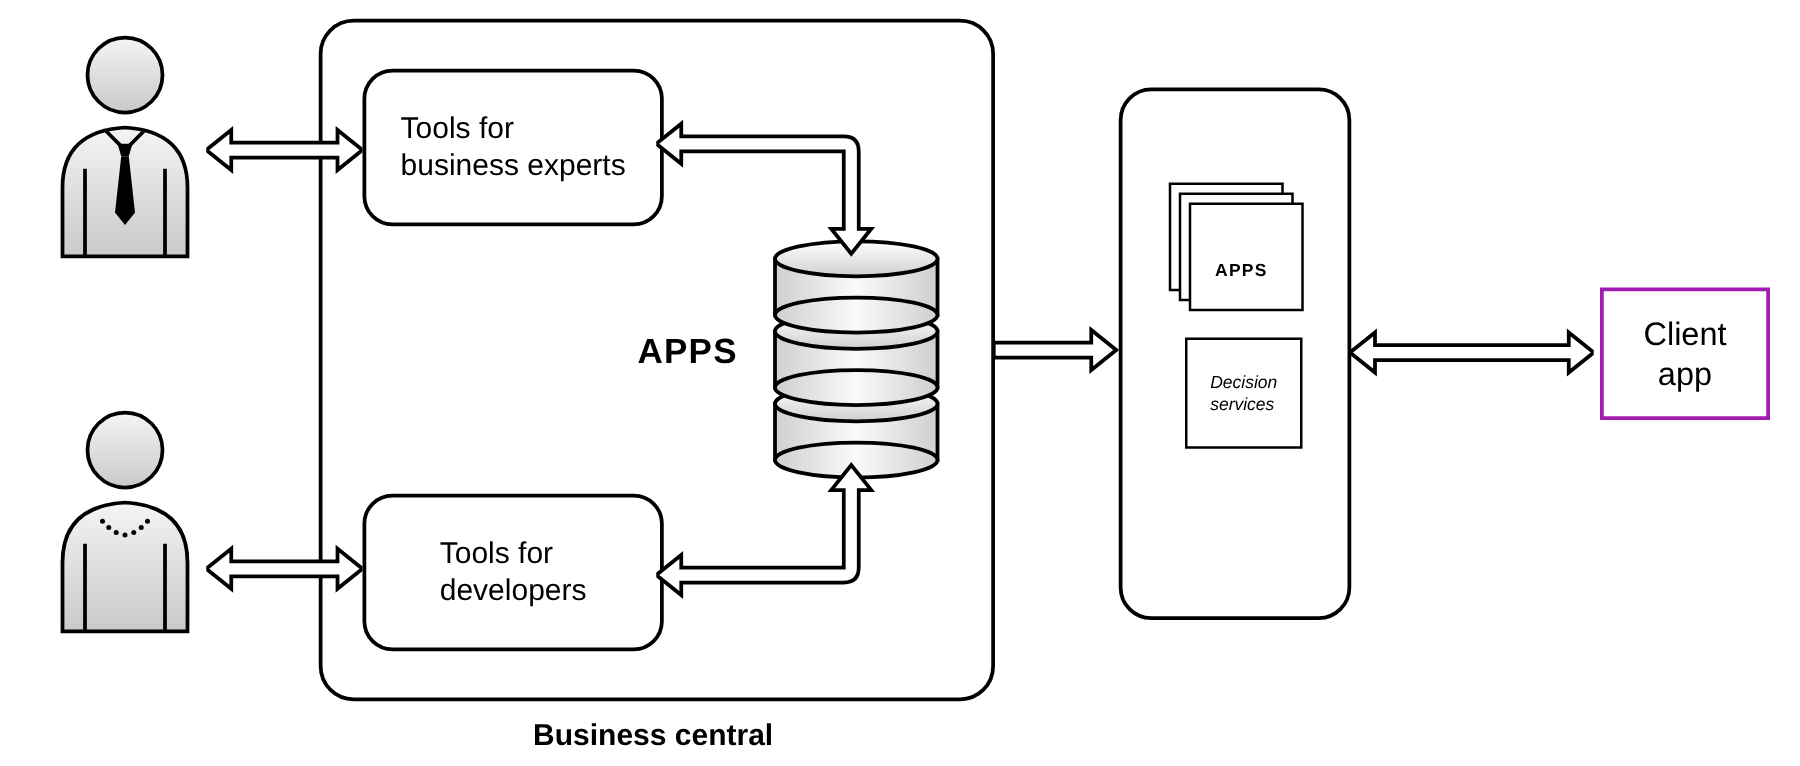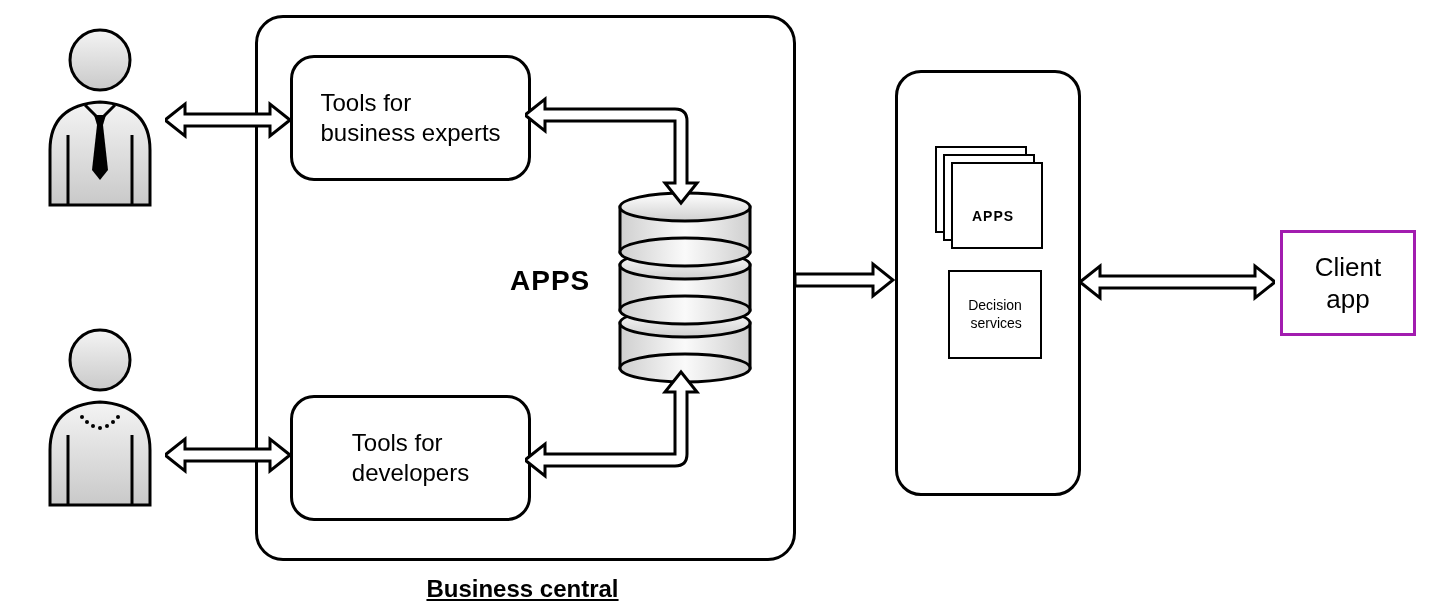--- a/index.html
+++ b/index.html
@@ -29,39 +29,39 @@
     display: flex;
     align-items: center;
     justify-content: center;
     font-size: 24px;
     line-height: 1.25;
   }
   .label-bold {
     font-weight: 700;
     font-size: 24px;
     text-align: center;
-    text-decoration: underline;
   }
   .rules-label {
     font-weight: 800;
     font-size: 28px;
     letter-spacing: 1px;
   }
   .decision-server {
     border: 3px solid #000;
     border-radius: 26px;
     background: #fff;
   }
   .small-box {
     border: 2px solid #000;
     background: #fff;
     display: flex;
     align-items: center;
     justify-content: center;
-    text-align: right;
+    text-align: left;
+    font-style: italic;
   }
   .apps-label {
     font-size: 14px;
     letter-spacing: 1px;
     font-weight: 600;
     margin-top: 10px;
   }
   .dec-serv-label {
     font-size: 14px;
     line-height: 1.25;

